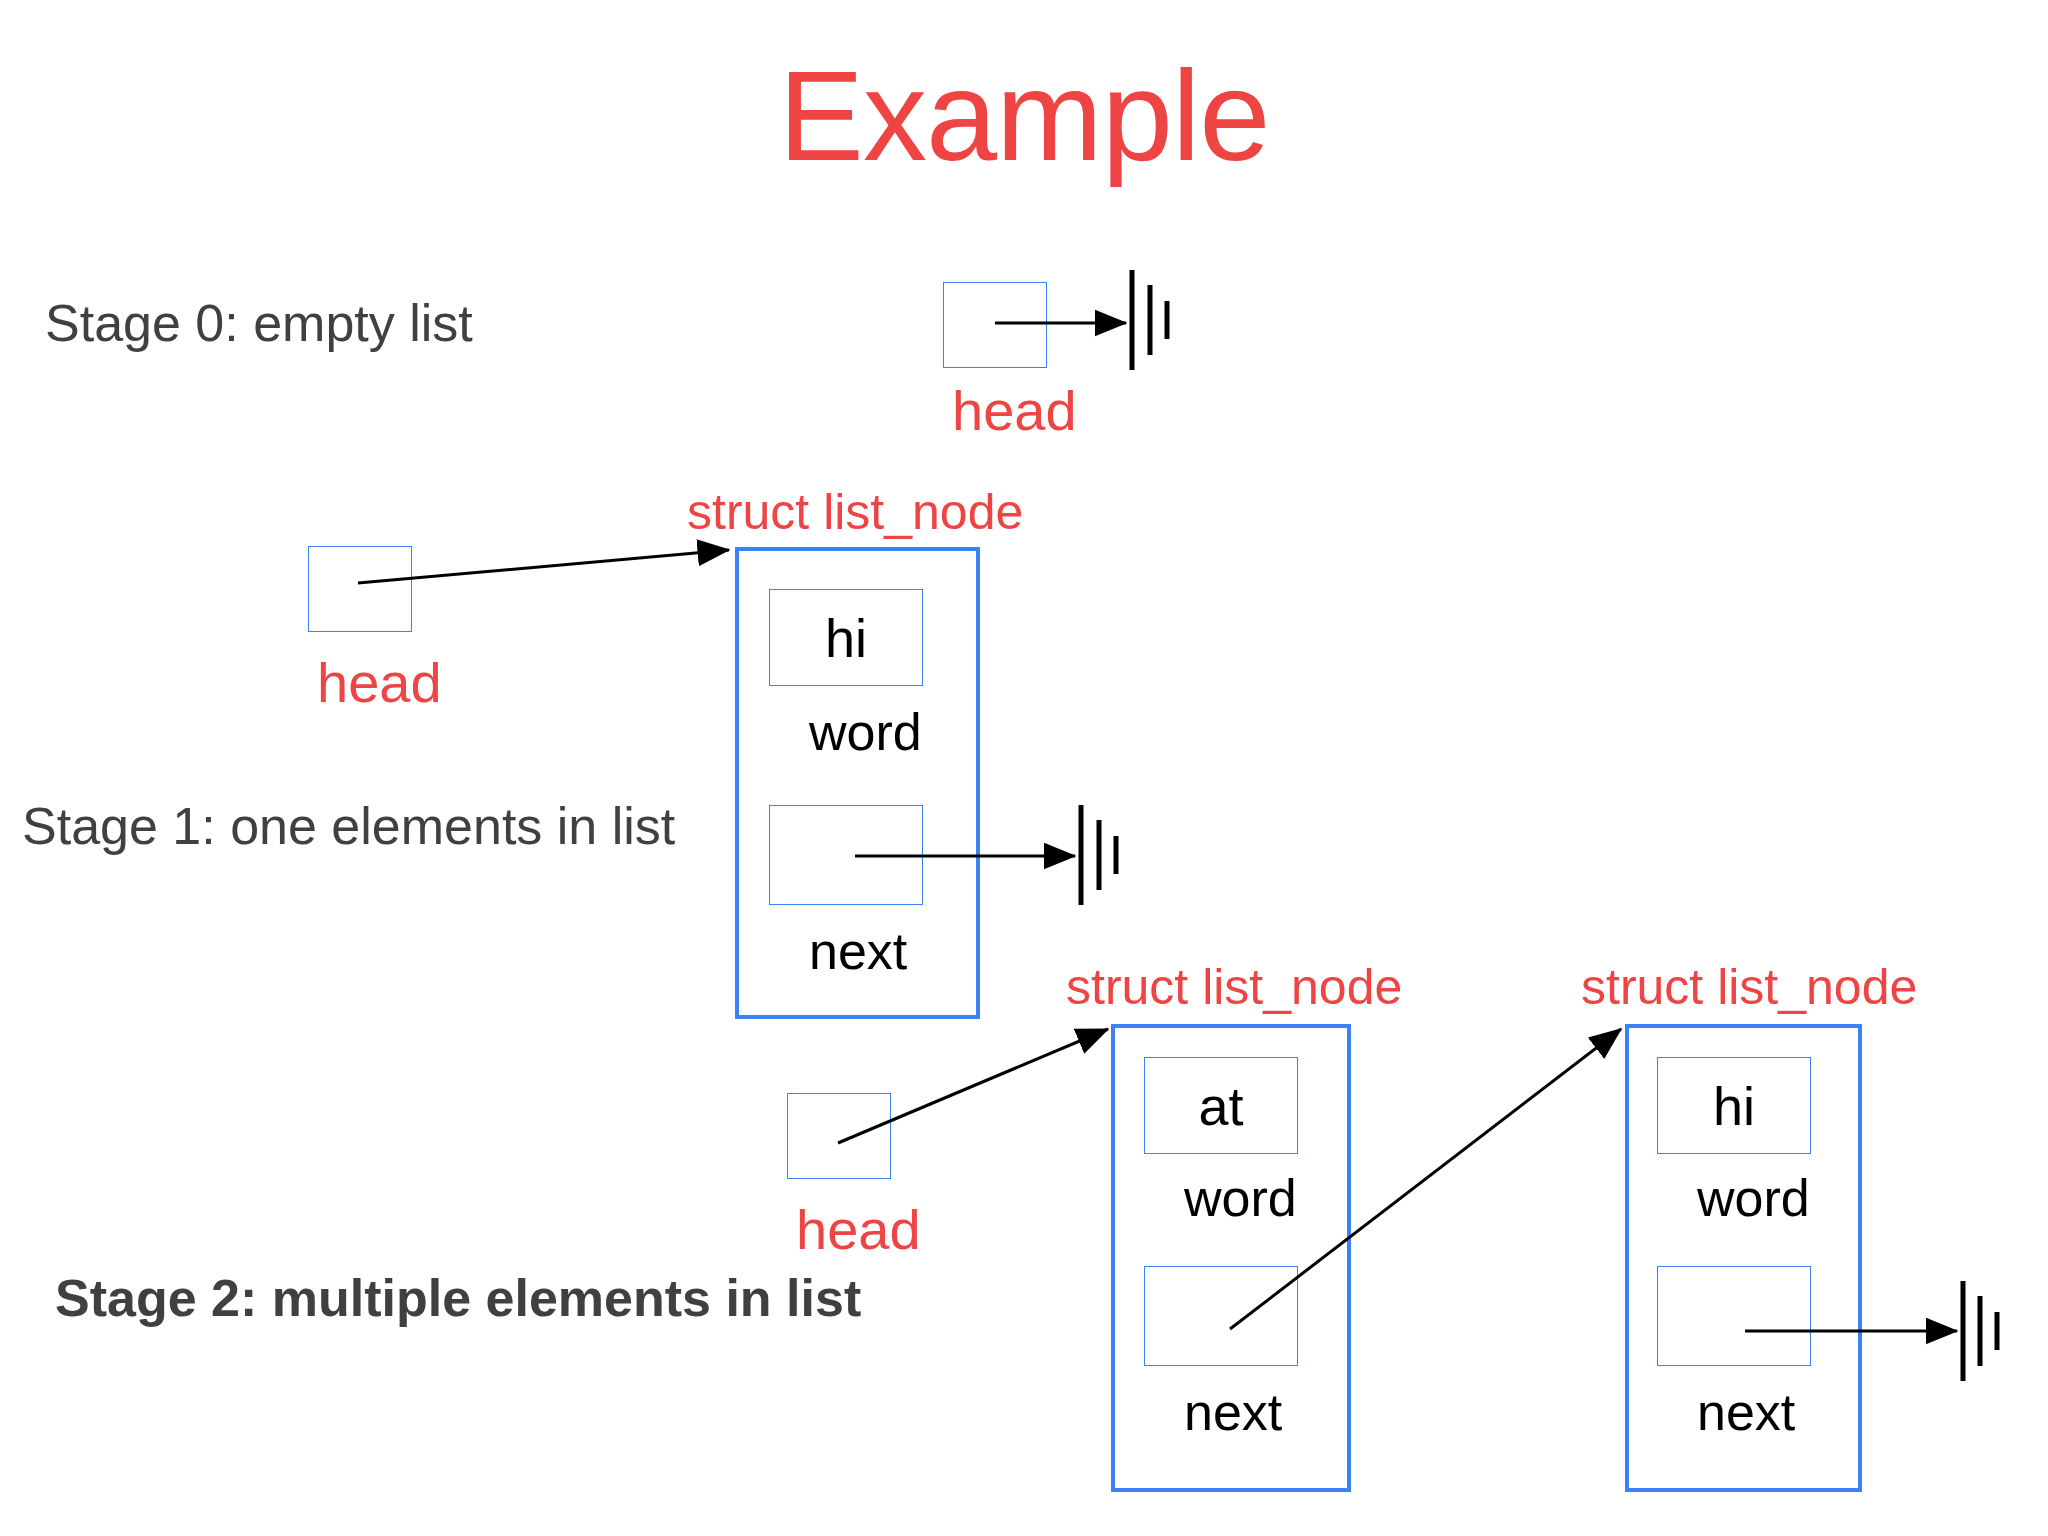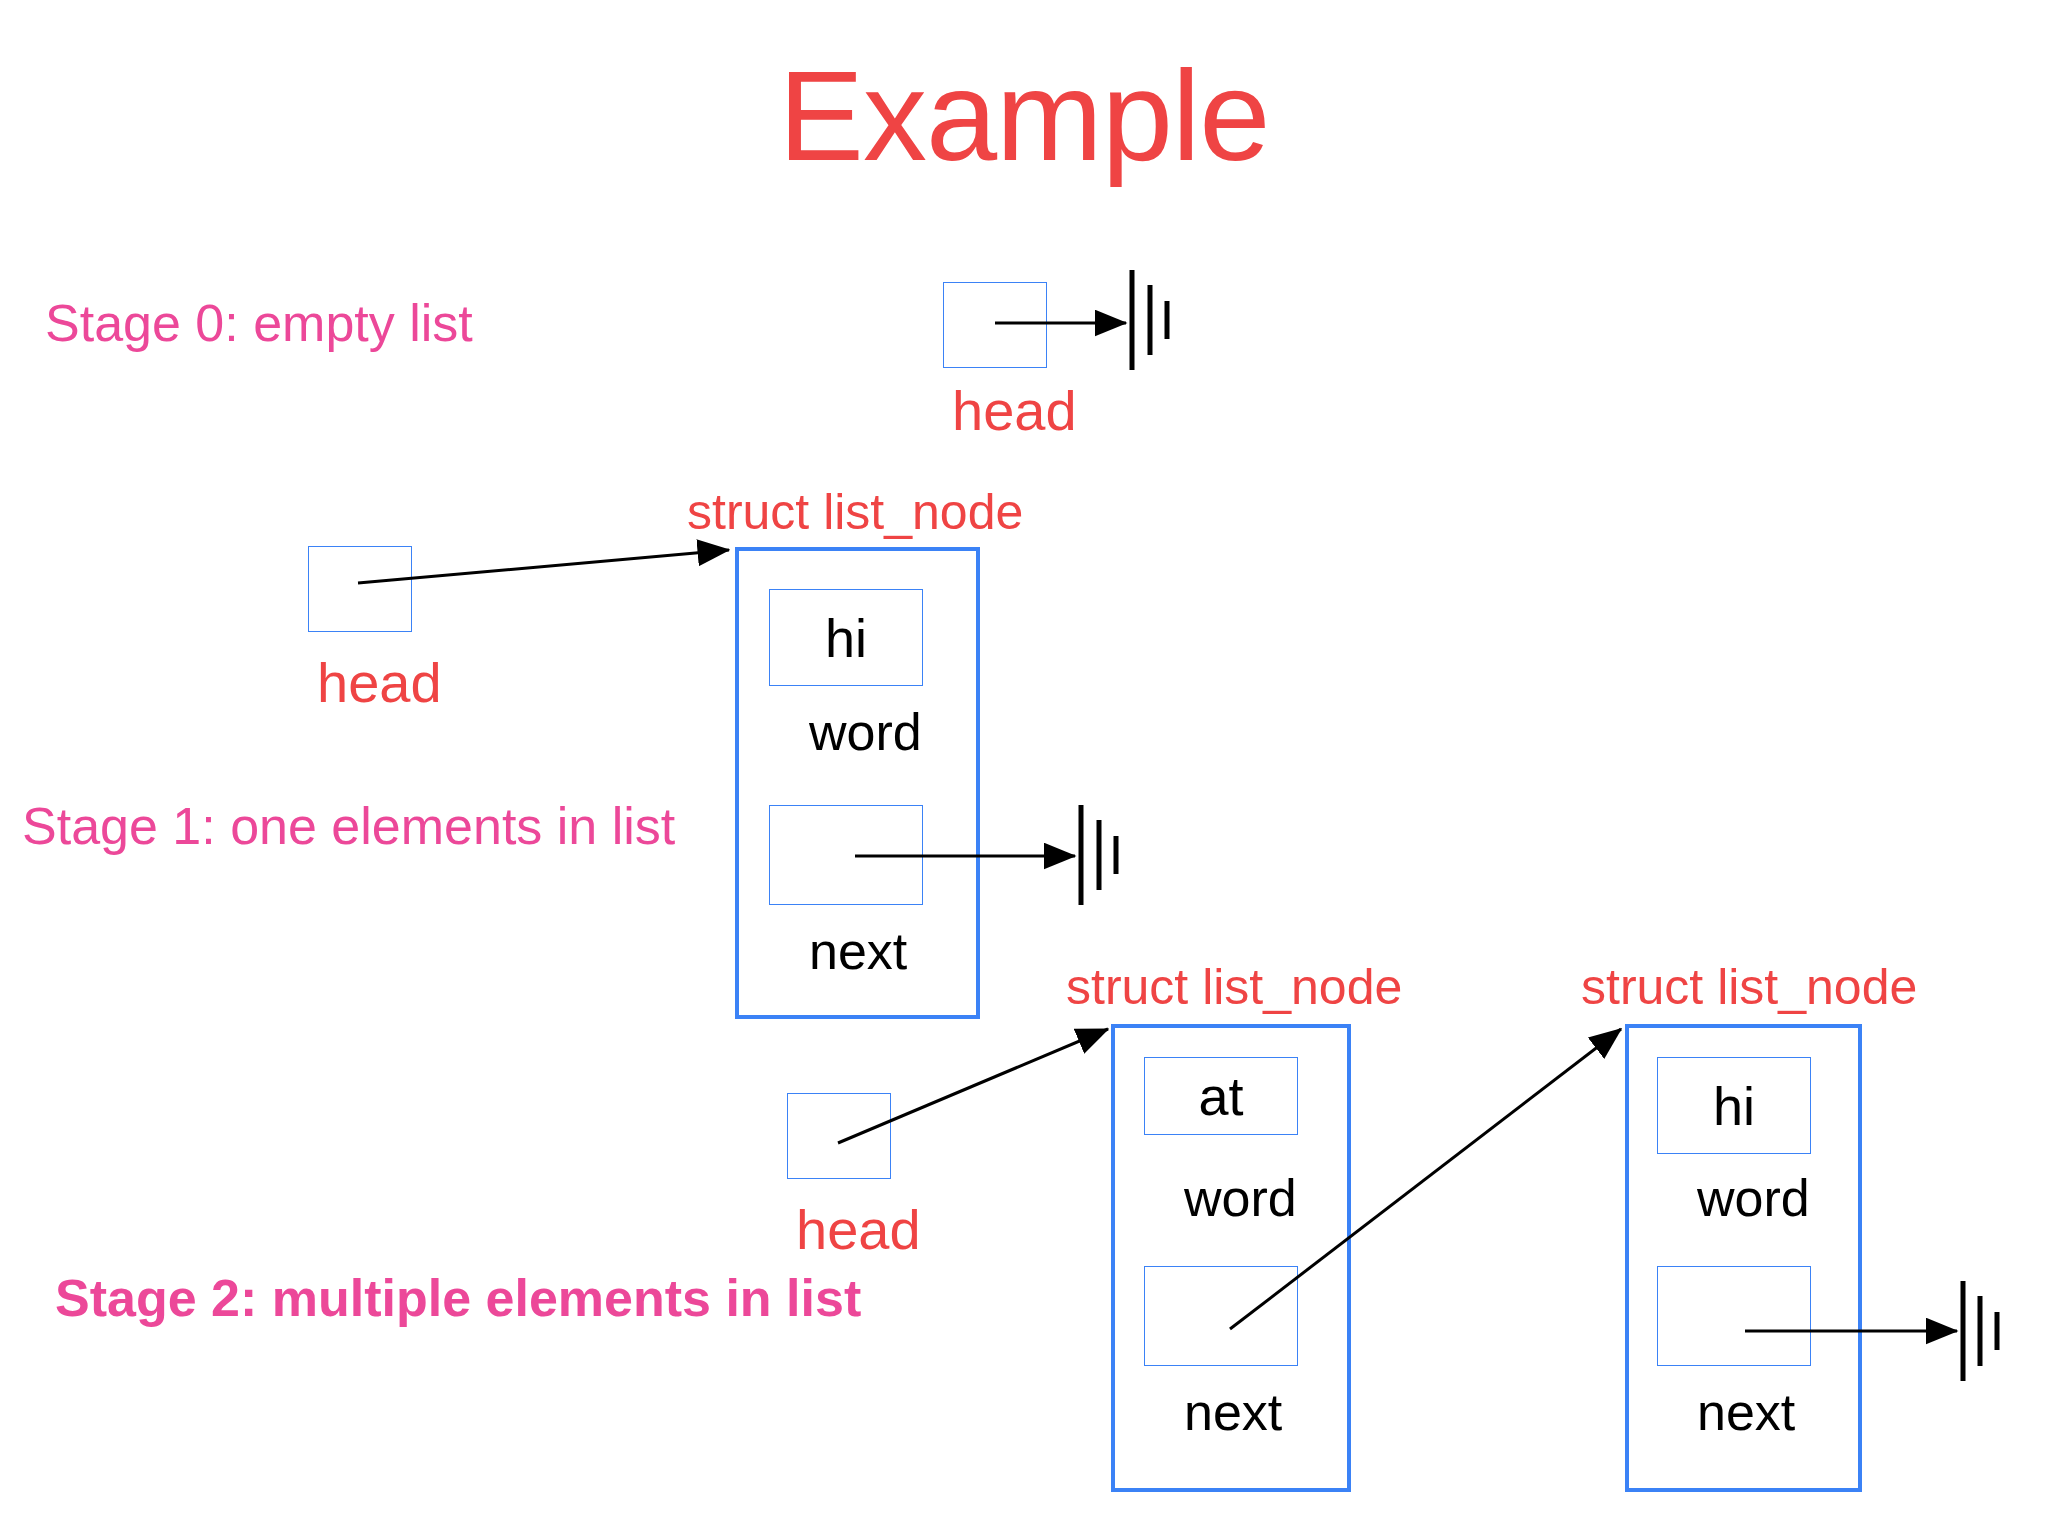--- a/index.html
+++ b/index.html
@@ -27,21 +27,21 @@
     font-weight: 400;
     letter-spacing: -1px;
     color: #ef4444;
     white-space: nowrap;
   }
   .stage-label {
     position: absolute;
     font-size: 52px;
     line-height: 1.0;
     white-space: nowrap;
-    color: #ec4899;
+    color: #404040;
   }
   .struct-label {
     position: absolute;
     font-size: 50px;
     line-height: 1.0;
     white-space: nowrap;
     color: #ef4444;
   }
   .ptr-label {
     position: absolute;
@@ -118,21 +118,21 @@
   <div class="stage-label" style="left:55px; top:1272px;font-weight:bold;">Stage 2: multiple elements in list</div>
 
   <div class="box" style="left:787px; top:1093px; width:104px; height:86px;"></div>
 
   <div class="ptr-label" style="left:796px; top:1202px;">head</div>
 
   <div class="struct-label" style="left:1066px; top:962px;">struct list_node</div>
 
   <div class="box node-box" style="left:1111px; top:1024px; width:240px; height:468px;"></div>
 
-  <div class="box value-box" style="left:1144px; top:1057px; width:154px; height:78px;">at</div>
+  <div class="box value-box" style="left:1144px; top:1057px; width:154px; height:97px;">at</div>
 
   <div class="field-label" style="left:1164px; top:1172px;">word</div>
 
   <div class="box" style="left:1144px; top:1266px; width:154px; height:100px;"></div>
 
   <div class="field-label" style="left:1164px; top:1386px;">next</div>
 
   <div class="struct-label" style="left:1581px; top:962px;">struct list_node</div>
 
   <div class="box node-box" style="left:1625px; top:1024px; width:237px; height:468px;"></div>

